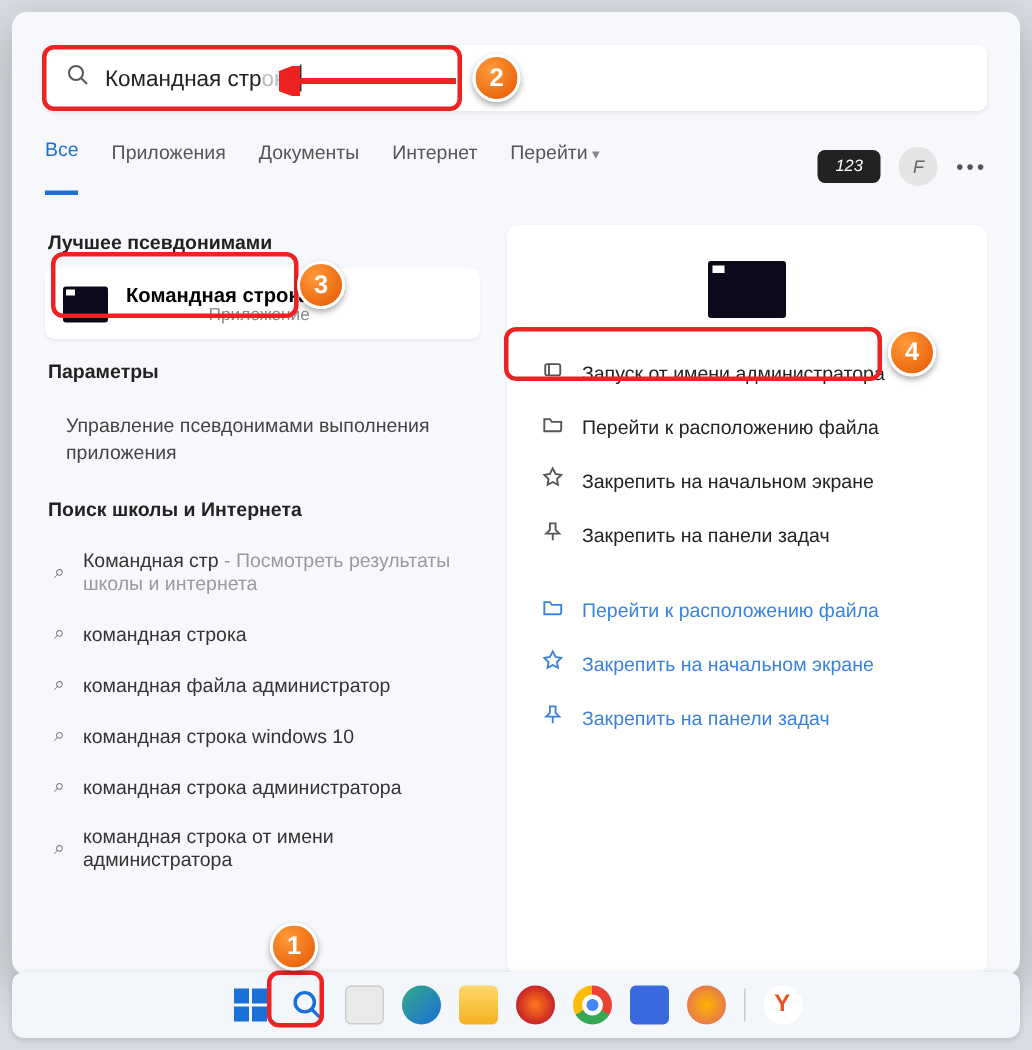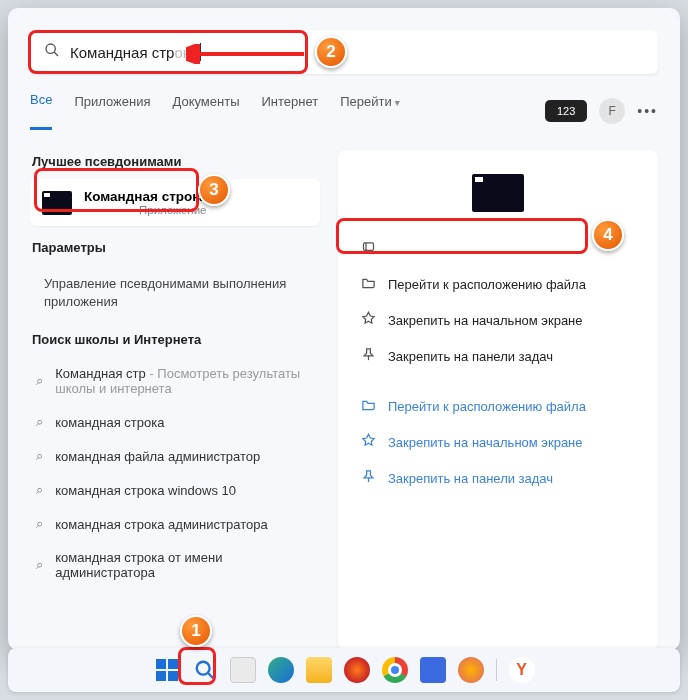--- a/index.html
+++ b/index.html
@@ -16,21 +16,21 @@
   }
   .search-box .mag { color: #555; margin-right: 10px; }
   .search-input { border: none; outline: none; font-size: 15px; flex: 1; background: transparent; }
   .cursor { display:inline-block; width:1px; height:18px; background:#333; margin-left:2px; vertical-align:middle;}
   .tabs {
     display: flex; align-items: center; gap: 22px; margin-top: 18px;
     font-size: 13px; color: #555;
   }
   .tabs .tab { cursor: pointer; padding-bottom: 20px; }
   .tabs .tab.active { color: #1a6fd8; border-bottom: 3px solid #1a6fd8; }
-  .tabs .right { margin-left: auto; display:flex; align-items:center; gap:12px;}
+  .tabs .right { margin-left: auto; display:flex; align-items:center; gap:12px;font-style:italic;}
   .pill { background:#222; color:#fff; font-size:11px; padding:5px 12px; border-radius:5px;}
   .avatar { width:26px; height:26px; border-radius:50%; background:#e4e4e4; display:flex; align-items:center; justify-content:center; font-size:12px; color:#666;}
   .dots { color:#555; font-size:14px; letter-spacing:2px; cursor:pointer;}
   .columns { display:flex; gap:18px; margin-top: 20px; height: 500px;}
   .left { flex: 0 0 290px; }
   .right-pane { flex:1; background:#fff; border-radius:8px; padding: 18px 16px; box-shadow:0 1px 3px rgba(0,0,0,.06);}
   .sect-h { font-size: 13px; font-weight:600; color:#222; margin: 4px 0 10px 2px;}
   .result {
     background:#fff; border-radius:6px; padding: 10px 12px; display:flex; align-items:center; gap:12px;
     box-shadow:0 1px 2px rgba(0,0,0,.06); margin-bottom: 6px;
@@ -149,20 +149,21 @@
     <div class="right-pane">
       <div class="preview-thumb"></div>
 
       <div class="ctx-item">
         <span class="ic">
           <svg width="15" height="15" viewBox="0 0 24 24" fill="none" stroke="currentColor" stroke-width="2">
               <rect x="4" y="6" width="16" height="12" rx="2"></rect>
               <path d="M8 6v12"></path>
             </svg>
         </span>
+        <span>Запуск от имени администратора</span>
       </div>
       <div class="ctx-item">
         <span class="ic">
           <svg width="15" height="15" viewBox="0 0 24 24" fill="none" stroke="currentColor" stroke-width="2">
               <path d="M3 7h6l2 3h10v8a2 2 0 0 1-2 2H3z"></path>
             </svg>
         </span>
         <span>Перейти к расположению файла</span>
       </div>
       <div class="ctx-item">

